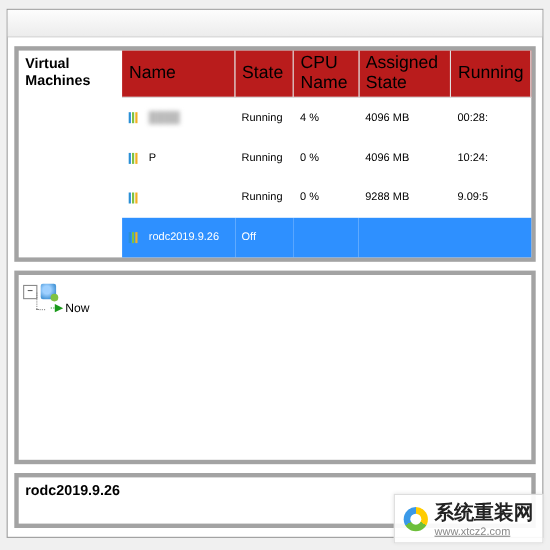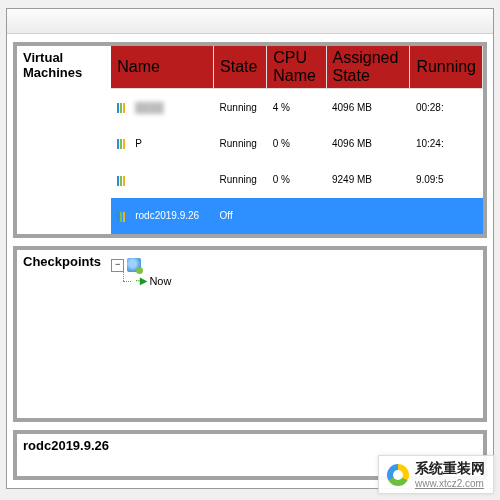--- a/index.html
+++ b/index.html
@@ -30,21 +30,21 @@
   .tree-indent{padding-left:24px;position:relative;}
   .tree-indent:before{content:"";position:absolute;left:12px;top:-6px;bottom:9px;border-left:1px dotted #888;}
   .tree-indent:after{content:"";position:absolute;left:12px;top:9px;width:8px;border-top:1px dotted #888;}
   .expander{width:11px;height:11px;border:1px solid #8a8a8a;background:#fff;font-size:9px;line-height:9px;text-align:center;cursor:pointer;}
   .snap-icon{display:inline-block;width:14px;height:14px;background:radial-gradient(circle at 40% 40%,#9ed0ff 30%,#4a98d9 70%);border-radius:2px;position:relative;}
   .snap-icon:after{content:"";position:absolute;right:-2px;bottom:-2px;width:7px;height:7px;background:#7fc241;border-radius:50%;}
   .now-icon{color:#1a9a1a;font-size:10px;letter-spacing:-1px;}
   .watermark{position:absolute;right:6px;bottom:6px;background:rgba(255,255,255,0.92);border:1px solid #ddd;padding:4px 8px;font-size:12px;display:flex;align-items:center;gap:6px;box-shadow:0 0 4px rgba(0,0,0,0.1);}
   .watermark .logo{width:22px;height:22px;border-radius:50%;background:conic-gradient(#ffcc00 0 120deg,#6dbf3b 120deg 240deg,#3a99e8 240deg 360deg);position:relative;}
   .watermark .logo:after{content:"";position:absolute;inset:6px;background:#fff;border-radius:50%;}
-  .watermark .t1{font-weight:700;color:#222;font-size:14px;margin-top:44px;}
+  .watermark .t1{font-weight:700;color:#222;font-size:18px;margin-top:44px;}
   .watermark .t2{font-size:10px;color:#888;display:block;text-decoration:underline;}
   .blur{filter:blur(2px);color:#bbb;}
 </style>
 </head>
 <body>
 
 <div class="outer">
   <div class="topbar"></div>
 
   <div class="panel panel-vm">
@@ -72,36 +72,35 @@
             <td><span class="vm-icon"><span class="bar"></span><span class="bar b2"></span><span class="bar b3"></span></span><span>P</span></td>
             <td>Running</td>
             <td>0 %</td>
             <td>4096 MB</td>
             <td>10:24:</td>
           </tr>
           <tr>
             <td><span class="vm-icon"><span class="bar"></span><span class="bar b2"></span><span class="bar b3"></span></span><span></span></td>
             <td>Running</td>
             <td>0 %</td>
-            <td>9249 MB</td>
+            <td>9288 MB</td>
             <td>9.09:5</td>
           </tr>
           <tr class="sel">
             <td><span class="vm-icon"><span class="bar"></span><span class="bar b2"></span><span class="bar b3"></span></span><span>rodc2019.9.26</span></td>
             <td>Off</td>
             <td></td>
             <td></td>
             <td></td>
           </tr>
         </tbody>
     </table>
   </div>
 
   <div class="panel panel-cp">
-    <div class="panel-title">Checkpoints</div>
     <hr class="hr-dark">
     <div class="tree">
       <div class="tree-row">
         <span class="expander">−</span>
         <span class="snap-icon"></span>
       </div>
       <div class="tree-row tree-indent">
         <span class="now-icon">··▶</span>
         <span>Now</span>
       </div>

